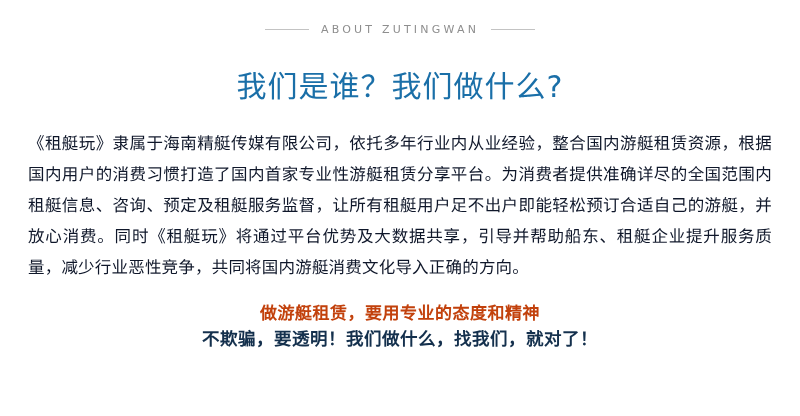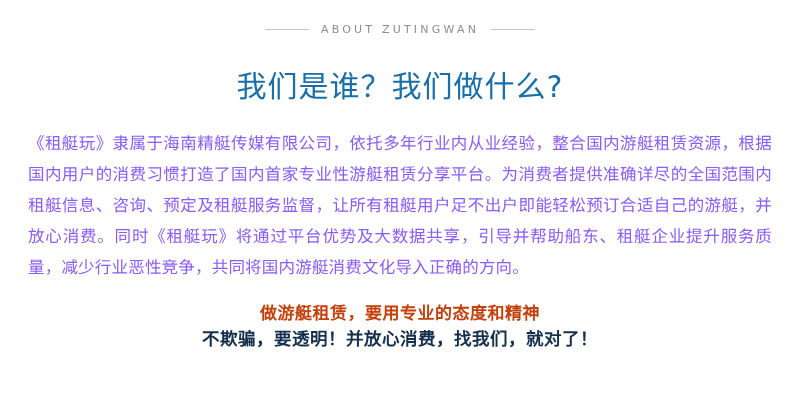--- a/index.html
+++ b/index.html
@@ -102,21 +102,21 @@
     font-weight: normal;
     color: #1a6fa8;
     letter-spacing: 1px;
   }
 
   
   .body-text {
     margin: 22px 28px 0 28px;
     font-size: 16.5px;
     line-height: 31px;
-    color: #8b5cf6;
+    color: #0f172a;
     text-align: justify;
     text-justify: inter-ideograph;
     letter-spacing: 0.2px;
   }
 
   
   .slogan {
     margin-top: 17px;
     text-align: center;
   }
@@ -147,16 +147,16 @@
       <span class="sub-line"></span>
     </div>
   </div>
 
   <div class="main-heading">我们是谁？我们做什么?</div>
 
   <div class="body-text">《租艇玩》隶属于海南精艇传媒有限公司，依托多年行业内从业经验，整合国内游艇租赁资源，根据国内用户的消费习惯打造了国内首家专业性游艇租赁分享平台。为消费者提供准确详尽的全国范围内租艇信息、咨询、预定及租艇服务监督，让所有租艇用户足不出户即能轻松预订合适自己的游艇，并放心消费。同时《租艇玩》将通过平台优势及大数据共享，引导并帮助船东、租艇企业提升服务质量，减少行业恶性竞争，共同将国内游艇消费文化导入正确的方向。</div>
 
   <div class="slogan">
     <div class="slogan-line1">做游艇租赁，要用专业的态度和精神</div>
-    <div class="slogan-line2">不欺骗，要透明！并放心消费，找我们，就对了！</div>
+    <div class="slogan-line2">不欺骗，要透明！我们做什么，找我们，就对了！</div>
   </div>
 
 </div>
 
 </body></html>

